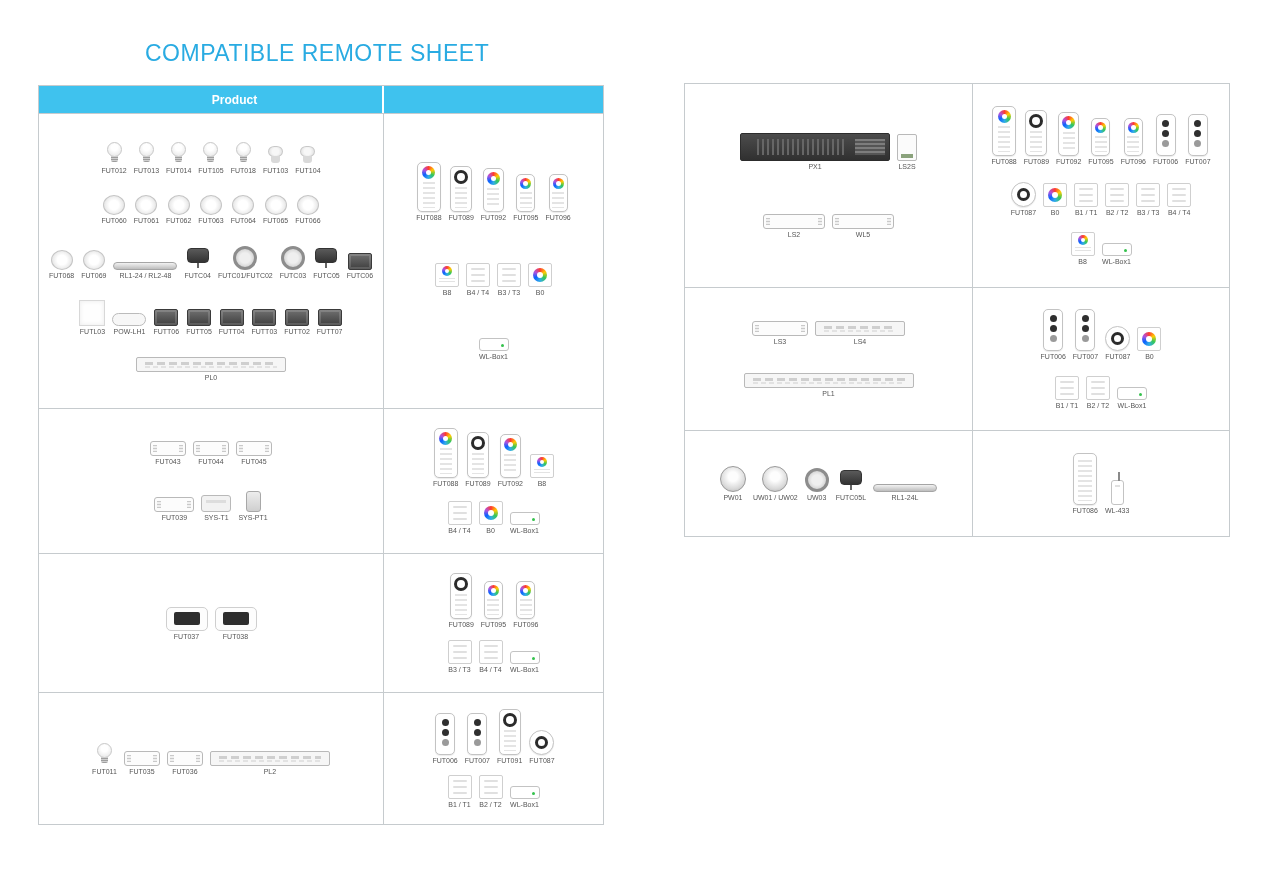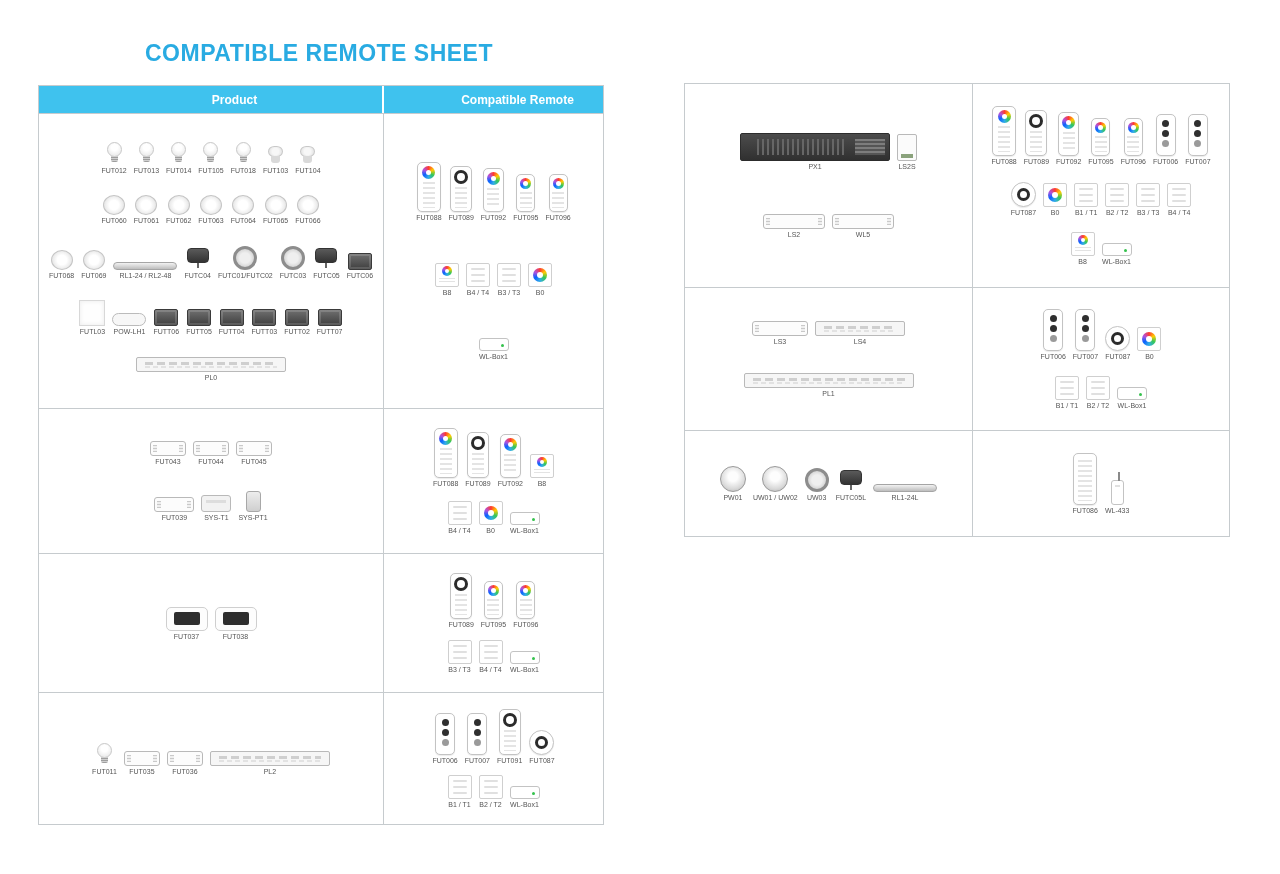--- a/index.html
+++ b/index.html
@@ -1,19 +1,19 @@
 <!DOCTYPE html>
 <html><head>
 <meta charset="utf-8">
 <style>
   html,body{margin:0;padding:0;background:#fff;}
   body{font-family:"Liberation Sans",sans-serif;}
   .page{position:relative;width:1280px;height:874px;background:#fff;overflow:hidden;}
 
-  .page-title{position:absolute;left:145px;top:40px;font-size:23px;font-weight:bold;letter-spacing:.5px;color:#29abe2;}
+  .page-title{position:absolute;left:145px;top:40px;font-size:23px;font-weight:normal;letter-spacing:.5px;color:#29abe2;}
 
   .ctable{position:absolute;border:1px solid #c6cbce;background:#fff;}
   .table-left{left:38px;top:85px;width:564px;}
   .table-right{left:684px;top:83px;width:544px;}
 
   .thead{display:flex;height:27px;background:#3fc2ee;color:#fff;font-size:12px;font-weight:bold;align-items:stretch;}
   .th{display:flex;align-items:center;justify-content:center;padding-left:48px;}
   .th-product{width:345px;border-right:2px solid #fff;box-sizing:border-box;}
   .th-remote{flex:1;}
 
@@ -117,21 +117,20 @@
 </head>
 <body>
 
 <div class="page">
 
   <div class="page-title" style="color: rgb(41, 171, 226);">COMPATIBLE REMOTE SHEET</div>
 
   <div class="ctable table-left">
     <div class="thead" style="background: rgb(63, 194, 238);">
       <div class="th th-product">Product</div>
-      <div class="th th-remote">Compatible Remote</div>
     </div>
     <div id="left-rows">
         <div class="trow" style="height: 295px;">
           <div class="tcell cell-product">
             <div class="line">
               <div class="item">
                 <div class="ic ic-bulb">
                   <div class="globe"></div>
                   <div class="base"></div>
                 </div>

